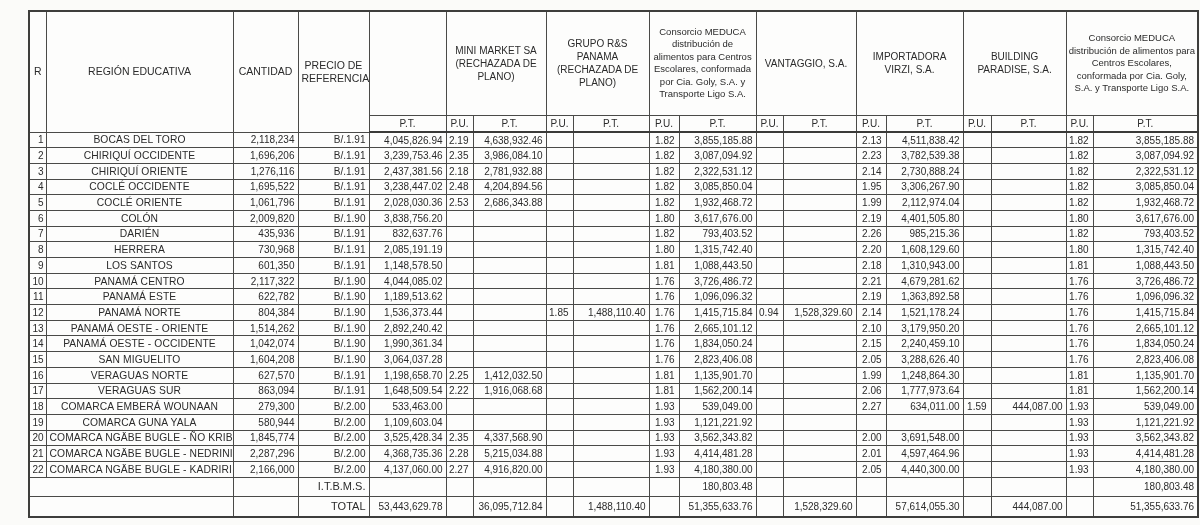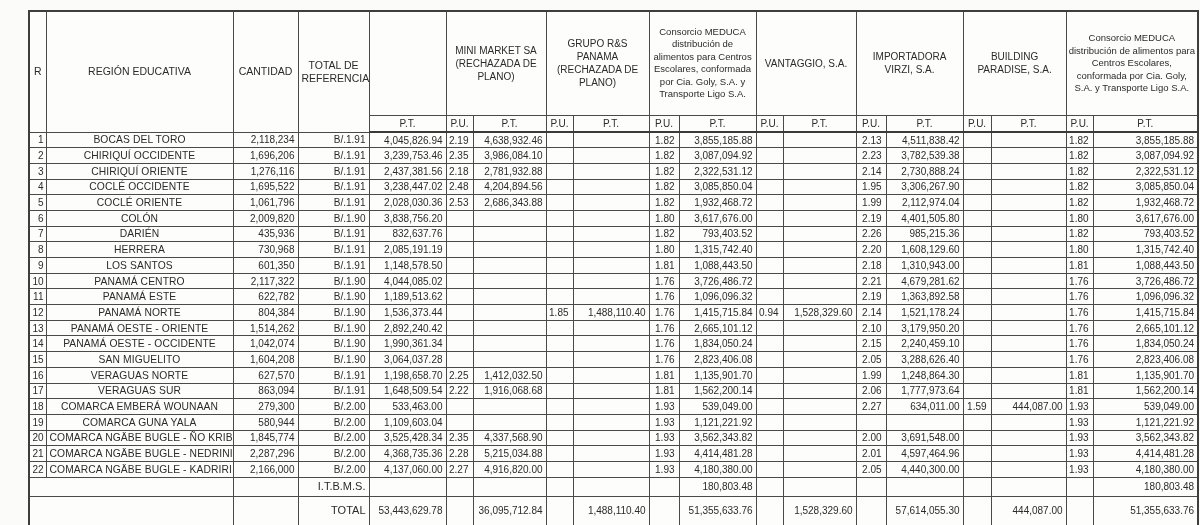--- a/index.html
+++ b/index.html
@@ -50,21 +50,21 @@
     line-height:11px;
     vertical-align:middle;
     white-space:nowrap;
   }
   td.num{text-align:right;}
   td.region{text-align:center;font-size:10.3px;letter-spacing:0.1px;}
   td.r-col{text-align:right;padding:0 2px;}
   td.pu{padding:0 4px 0 1px;}
   
   tfoot tr{height:19px;}
-  tfoot tr.total-row{height:30px;}
+  tfoot tr.total-row{height:21px;}
   tfoot td{
     font-size:10px;
     line-height:11px;
     vertical-align:middle;
     white-space:nowrap;
   }
   tfoot td.label{text-align:right;font-size:11px;}
   tfoot tr.total-row td{border-bottom:2px solid #3e3e3c;}
 </style>
 </head>
@@ -91,21 +91,21 @@
       <col style="width:28px">
         <col style="width:75px">
       <col style="width:27px">
         <col style="width:105px">
     </colgroup>
     <thead>
       <tr class="group-row">
         <th rowspan="2">R</th>
         <th rowspan="2">REGIÓN EDUCATIVA</th>
         <th rowspan="2">CANTIDAD</th>
-        <th rowspan="2">TOTAL DE REFERENCIA</th>
+        <th rowspan="2">PRECIO DE REFERENCIA</th>
         <th></th>
         <th colspan="2" class="vh">MINI MARKET SA (RECHAZADA DE PLANO)</th>
         <th colspan="2" class="vh">GRUPO R&amp;S PANAMA (RECHAZADA DE PLANO)</th>
         <th colspan="2" class="vh dense">Consorcio MEDUCA distribución de alimentos para Centros Escolares, conformada por Cia. Goly, S.A. y Transporte Ligo S.A.</th>
         <th colspan="2" class="vh">VANTAGGIO, S.A.</th>
         <th colspan="2" class="vh">IMPORTADORA VIRZI, S.A.</th>
         <th colspan="2" class="vh">BUILDING PARADISE, S.A.</th>
         <th colspan="2" class="vh dense">Consorcio MEDUCA distribución de alimentos para Centros Escolares, conformada por Cia. Goly, S.A. y Transporte Ligo S.A.</th>
       </tr>
       <tr class="subheader-row">

